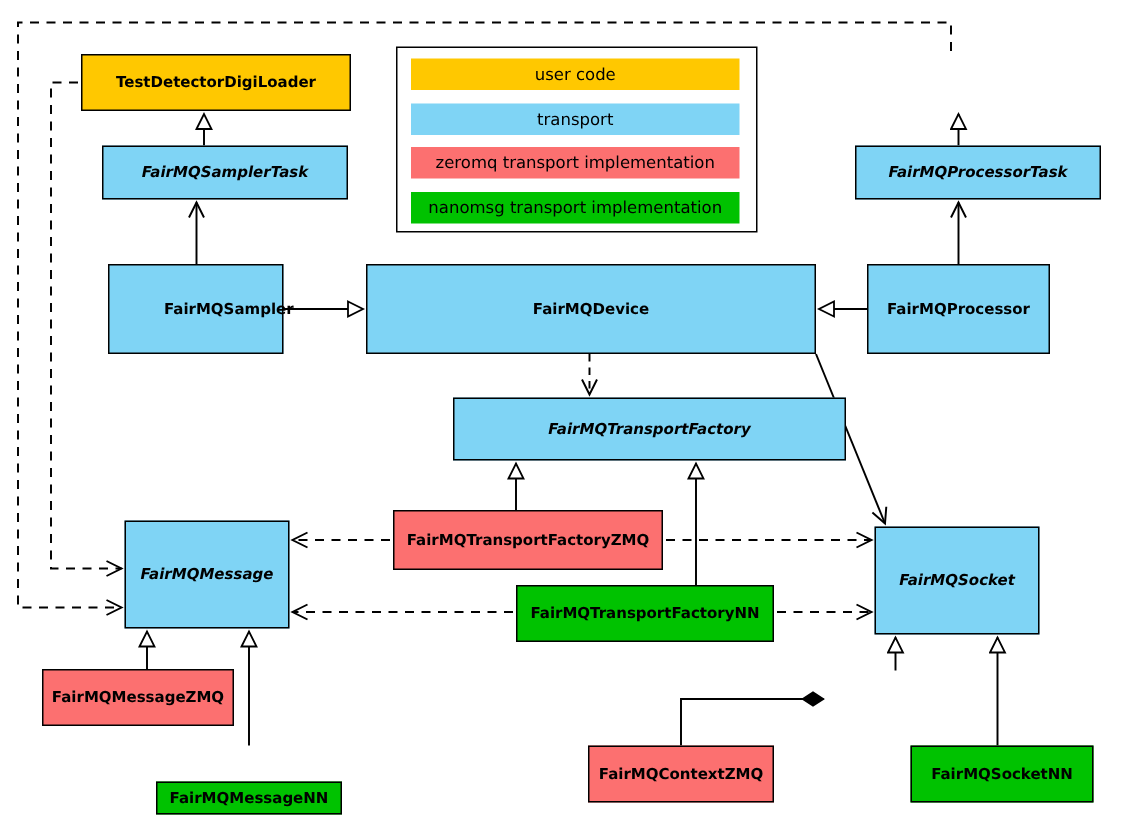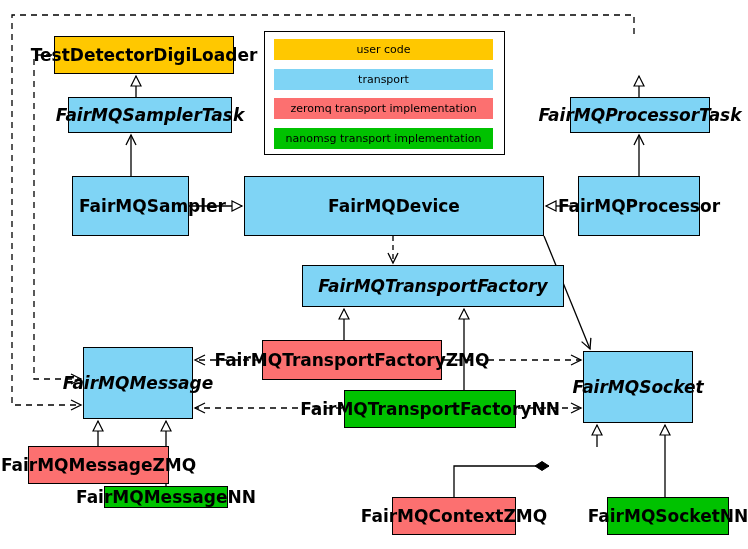--- a/index.html
+++ b/index.html
@@ -2,21 +2,21 @@
 <html><head>
 <meta charset="utf-8">
 <style>
   html,body{margin:0;padding:0;background:#ffffff;}
   body{width:748px;height:549px;overflow:hidden;
        font-family:"DejaVu Sans","Liberation Sans",sans-serif;}
   #diagram{position:relative;width:748px;height:549px;}
   svg#canvas{position:absolute;left:0;top:0;width:748px;height:549px;}
   .nodebox{position:absolute;box-sizing:border-box;border:1px solid #000;
            display:flex;align-items:center;justify-content:center;
-           font-size:17px;font-weight:bold;color:#000;text-align:center;
+           font-size:10px;font-weight:bold;color:#000;text-align:center;
            line-height:1.1;}
   .c-user{background:#FFC800;}
   .c-framework{background:#7FD4F5;}
   .c-zmq{background:#FC7070;}
   .c-nn{background:#00C200;}
   .italic{font-style:italic;font-family:"DejaVu Sans","Liberation Sans",sans-serif;}
   #legendbox{position:absolute;box-sizing:border-box;border:1.5px solid #000;
              background:#fff;}
   .legrow{position:absolute;box-sizing:border-box;
           display:flex;align-items:center;justify-content:center;
@@ -103,21 +103,21 @@
 
   <div class="nodebox c-user" style="left:54px;top:36px;width:180px;height:38px;">
     <span>TestDetectorDigiLoader</span>
   </div>
 
 
   <div class="nodebox c-framework italic" style="left:68px;top:97px;width:164px;height:36px;text-align:right;">
     <span>FairMQSamplerTask</span>
   </div>
 
-  <div class="nodebox c-framework italic" style="left:570px;top:97px;width:140px;height:36px;">
+  <div class="nodebox c-framework italic" style="left:570px;top:97px;width:164px;height:36px;">
     <span>FairMQProcessorTask</span>
   </div>
 
   <div class="nodebox c-framework" style="left:72px;top:176px;width:117px;height:60px;padding-left:44px;">
     <span>FairMQSampler</span>
   </div>
 
   <div class="nodebox c-framework" style="left:244px;top:176px;width:300px;height:60px;">
     <span>FairMQDevice</span>
   </div>
@@ -139,25 +139,25 @@
   </div>
 
   <div class="nodebox c-framework italic" style="left:83px;top:347px;width:110px;height:72px;">
     <span>FairMQMessage</span>
   </div>
 
   <div class="nodebox c-framework italic" style="left:583px;top:351px;width:110px;height:72px;">
     <span>FairMQSocket</span>
   </div>
 
-  <div class="nodebox c-zmq" style="left:28px;top:446px;width:141px;height:38px;">
+  <div class="nodebox c-zmq" style="left:28px;top:446px;width:128px;height:38px;">
     <span>FairMQMessageZMQ</span>
   </div>
 
-  <div class="nodebox c-nn" style="left:104px;top:486px;width:124px;height:22px;">
+  <div class="nodebox c-nn" style="left:104px;top:521px;width:124px;height:22px;">
     <span>FairMQMessageNN</span>
   </div>
 
 
   <div class="nodebox c-nn" style="left:607px;top:497px;width:122px;height:38px;">
     <span>FairMQSocketNN</span>
   </div>
 
   <div class="nodebox c-zmq" style="left:392px;top:497px;width:124px;height:38px;">
     <span>FairMQContextZMQ</span>

